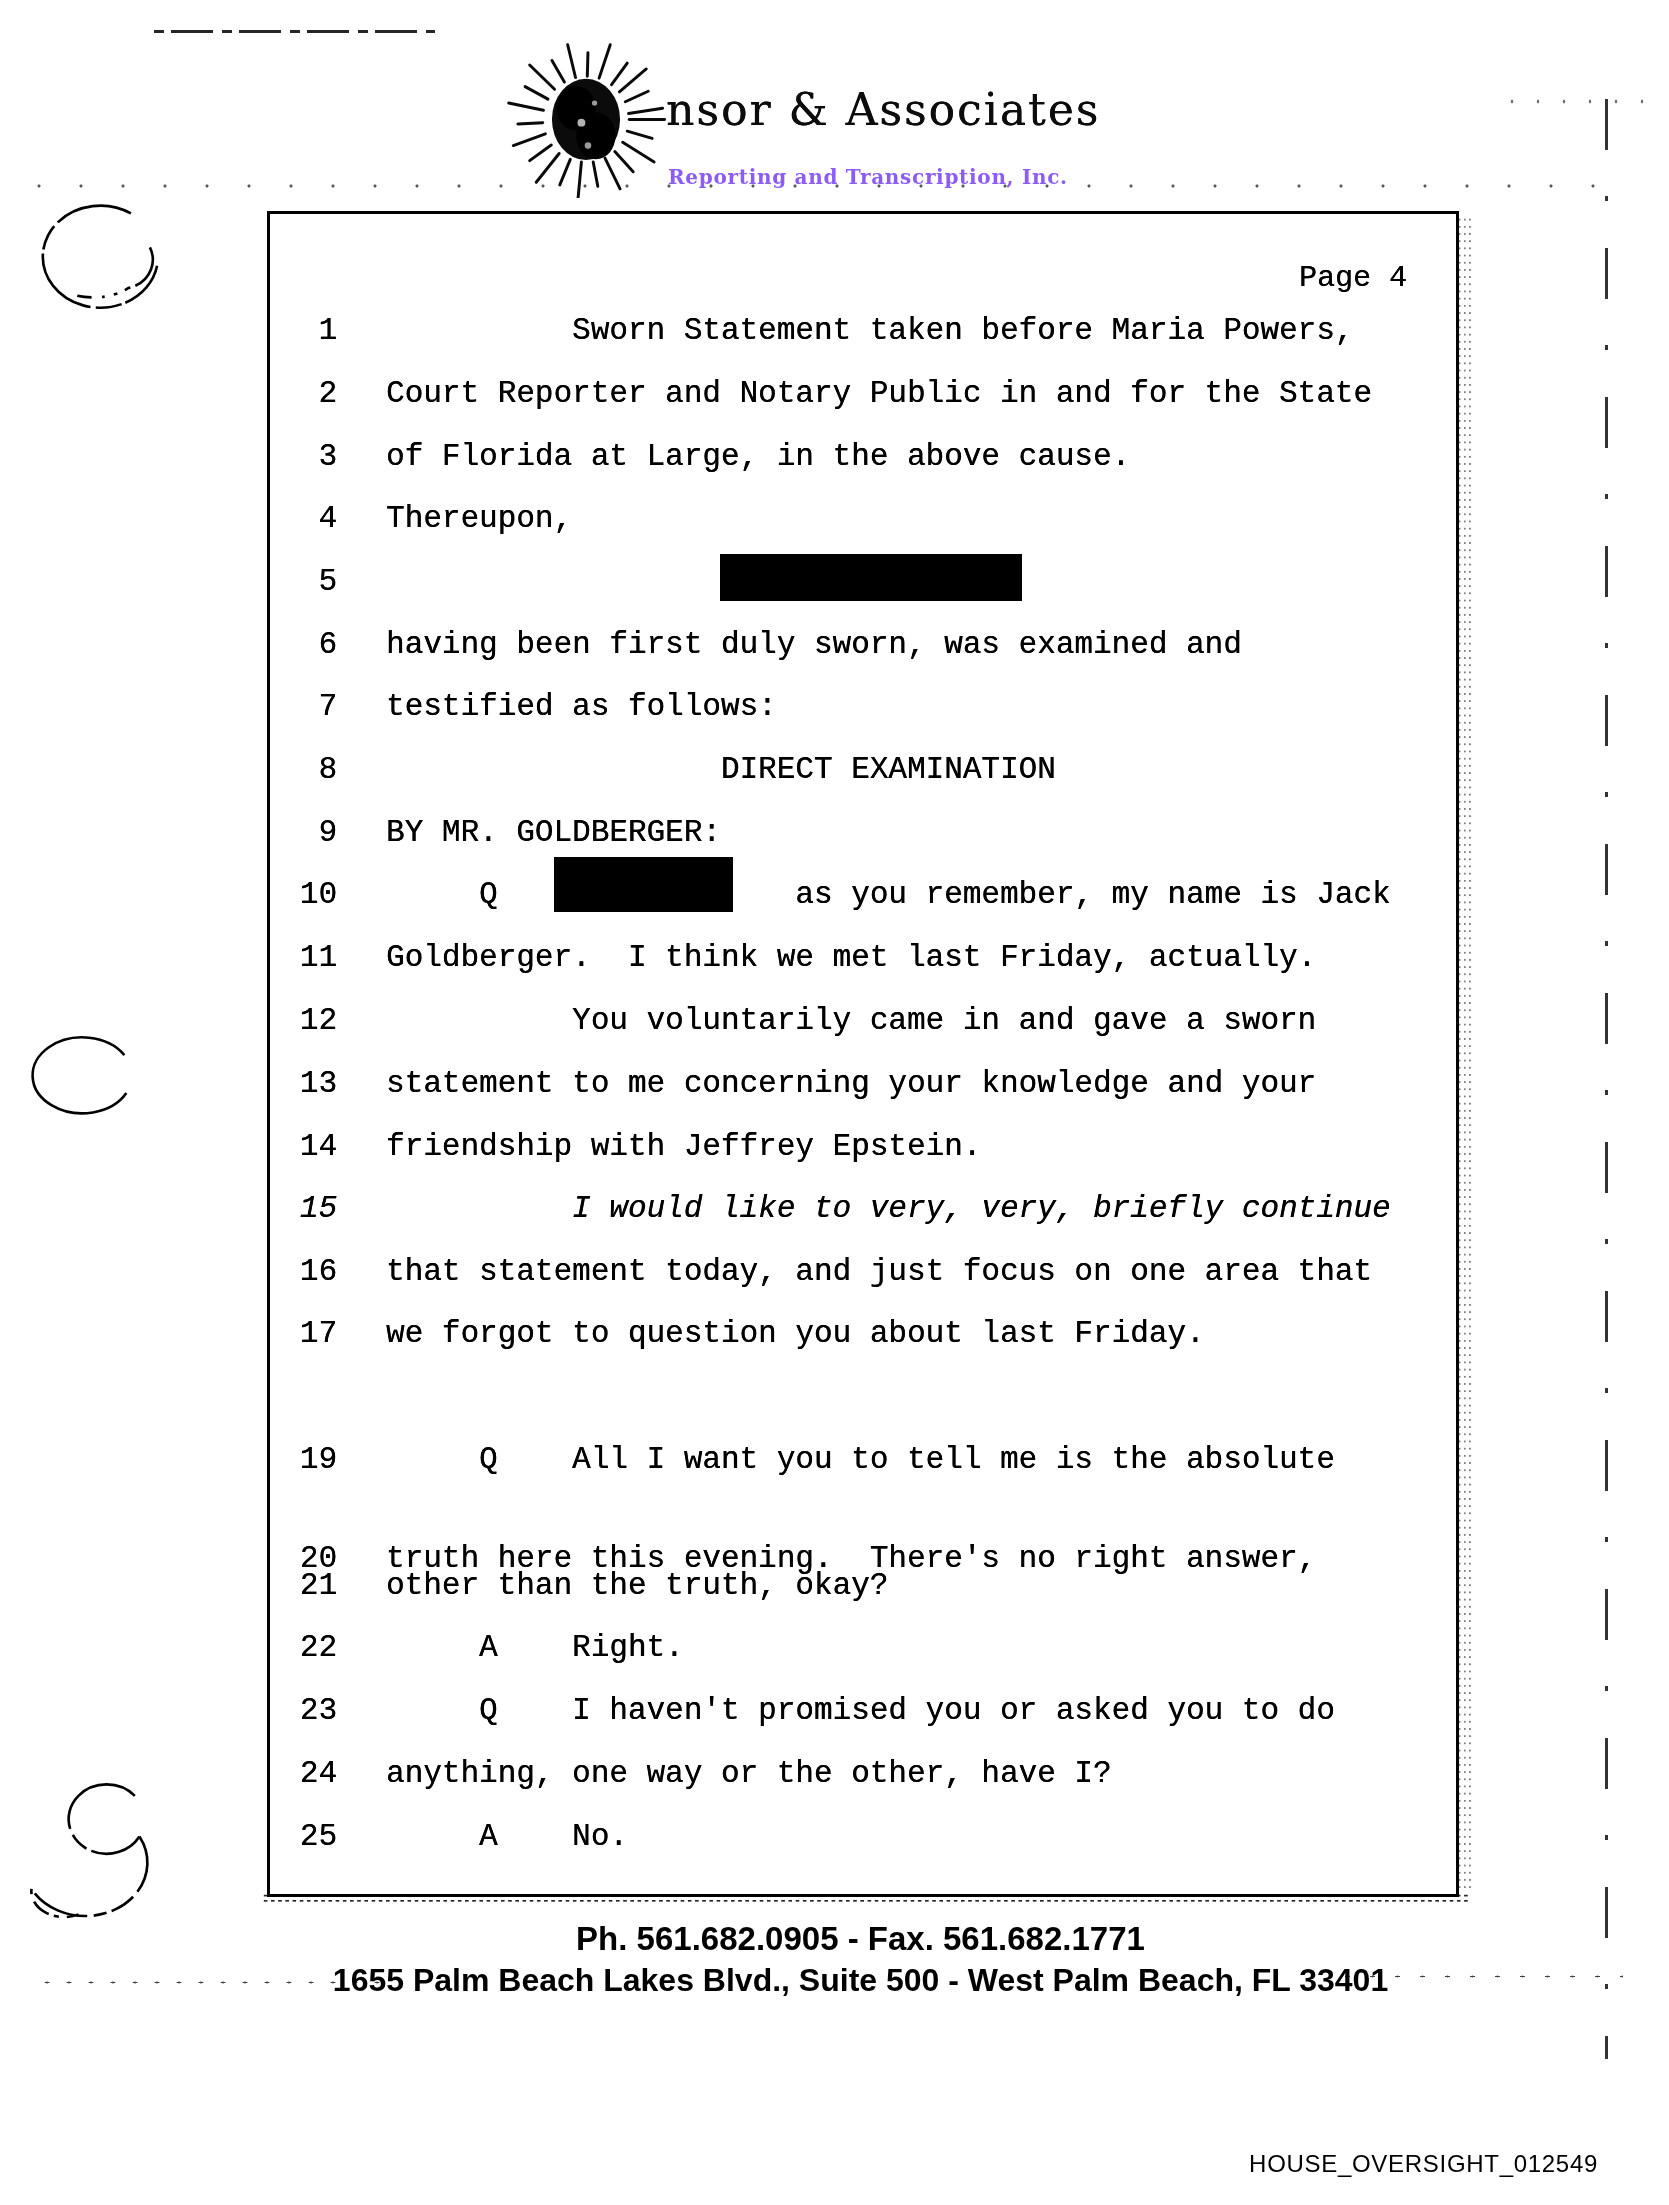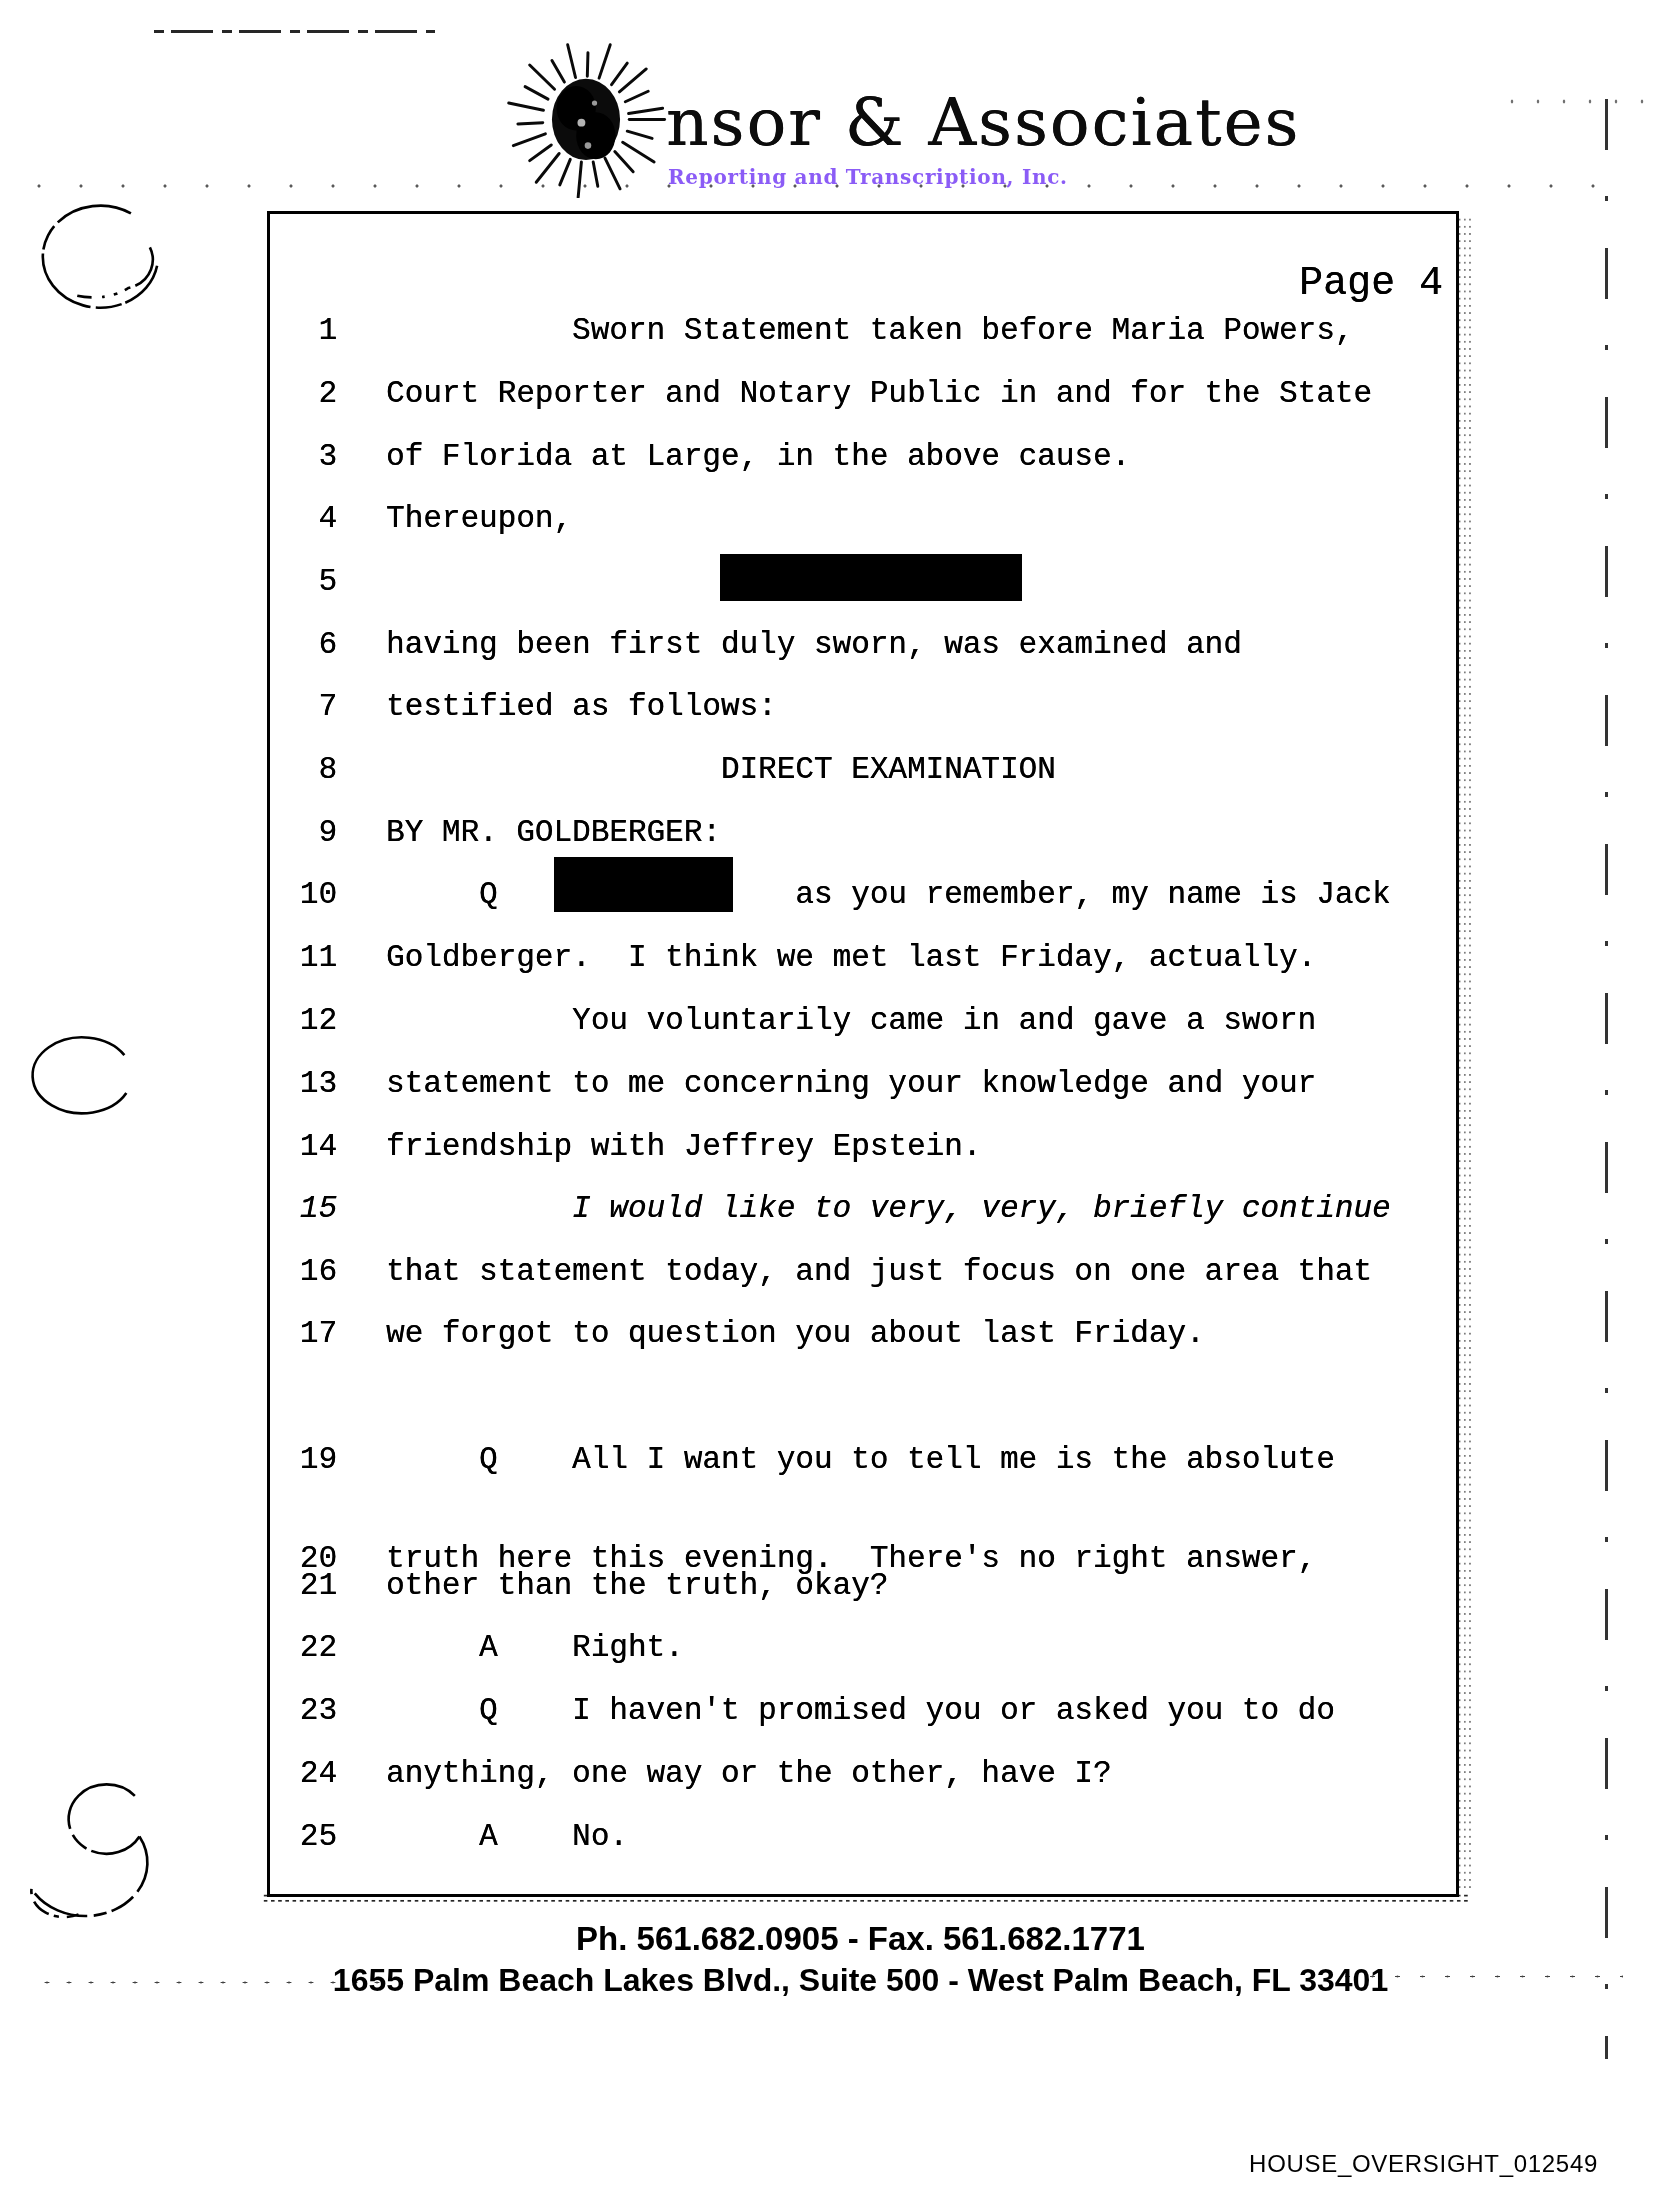--- a/index.html
+++ b/index.html
@@ -3,38 +3,38 @@
 <meta charset="utf-8">
 <style>
   html,body{margin:0;padding:0;background:#e8e8e8;}
   #page{
     position:relative;width:1669px;height:2205px;background:#ffffff;
     overflow:hidden;font-family:"Liberation Mono",monospace;color:#000;
   }
   
   .logo-text{
     position:absolute;left:666px;top:84px;
-    font-family:"DejaVu Serif",serif;font-size:66px;font-weight:500;
+    font-family:"DejaVu Serif",serif;font-size:44px;font-weight:500;
     letter-spacing:2px;color:#0c0c0c;text-shadow:0.3px 0 0 #0c0c0c;
     white-space:pre;
   }
   .logo-sub{
     position:absolute;left:668px;top:165px;
     font-family:"DejaVu Serif",serif;font-size:20px;font-weight:700;
     letter-spacing:0.7px;color:#8b5cf6;white-space:pre;
   }
   .sun{position:absolute;left:504px;top:31px;width:164px;height:167px;}
   
   .border-box{
     position:absolute;left:267px;top:211px;width:1186px;height:1680px;
     border:3.9px solid #000;background:transparent;
   }
   .page-label{
     position:absolute;left:1299px;top:261px;
-    font-size:40px;white-space:pre;text-shadow:0.3px 0 0 #000;
+    font-size:30px;white-space:pre;text-shadow:0.3px 0 0 #000;
   }
   .tlines{position:absolute;left:281px;top:313px;width:1172px;height:1584px;}
   .tline{position:absolute;left:0;width:1172px;height:47px;font-size:31px;line-height:1.15;}
   .lnum{position:absolute;left:0;top:0;width:56px;text-align:right;white-space:pre;
         text-shadow:0.3px 0 0 #000;}
   .ltext{position:absolute;left:105px;top:0;white-space:pre;text-shadow:0.3px 0 0 #000;}
   .redact{position:absolute;background:#000;}
   
   .footer-phone{
     position:absolute;left:26px;top:1920px;width:1669px;text-align:center;

